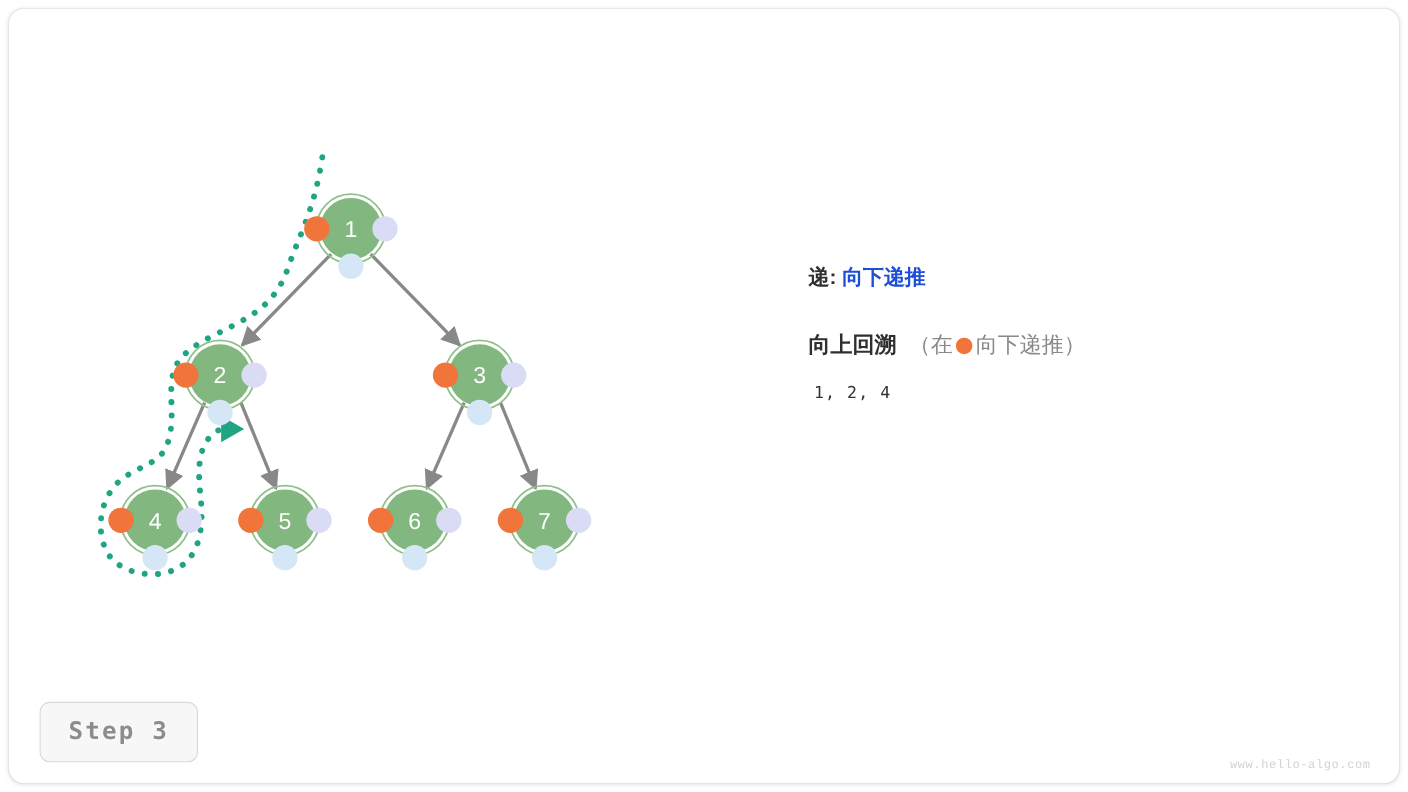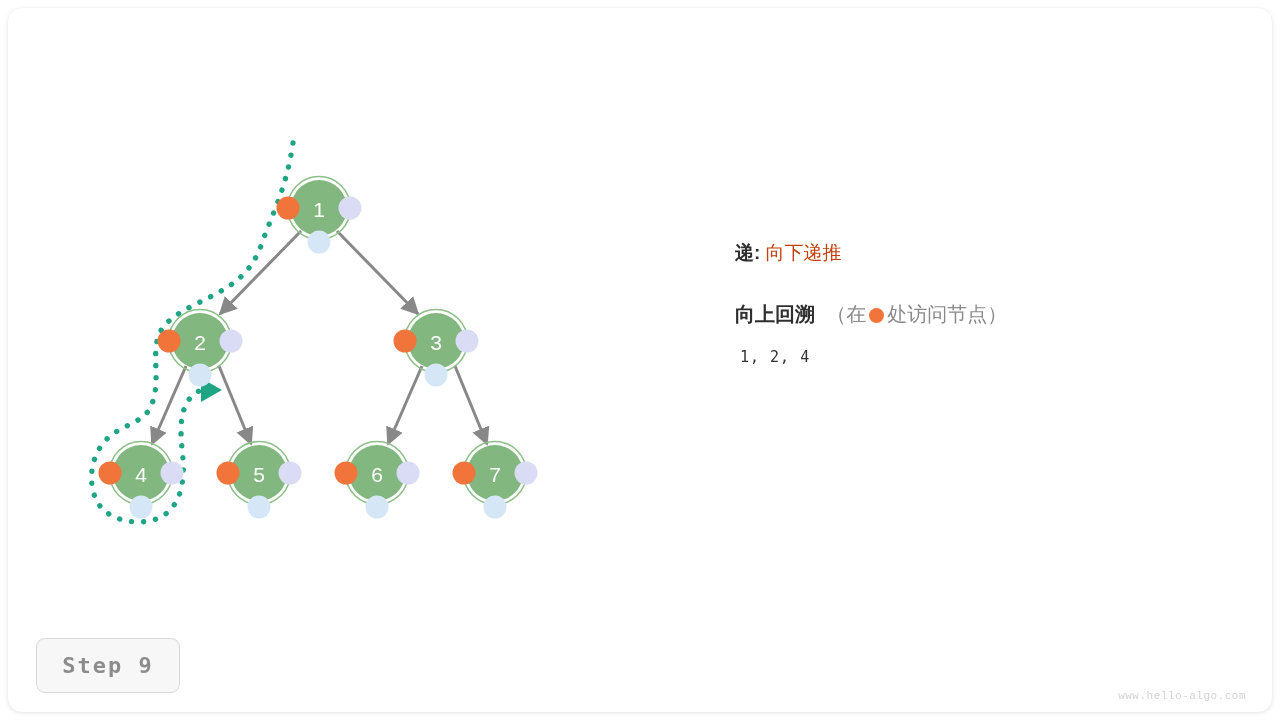--- a/index.html
+++ b/index.html
@@ -57,21 +57,21 @@
     font-size: 19px;
     color: #3a3a3a;
     line-height: 1;
     display: inline-block;
     padding: 7px 9px;
     border-radius: 4px;
     white-space: nowrap;
   }
   .legend-line.hl { background: #e6e6e6; }
   .legend-key { font-weight: bold; color: #2f2f2f; }
-  .legend-val { font-weight: normal; color: #c2410c; }
+  .legend-val { font-weight: bold; color: #1d4ed8; }
   #row-di { margin-bottom: 3px; }
 
   #order-row {
     margin-top: 35px;
     padding-left: 9px;
     font-size: 20px;
     white-space: nowrap;
     line-height: 1;
   }
   #order-title { font-weight: bold; color: #2f2f2f; }
@@ -227,24 +227,24 @@
     </svg>
 
     <div id="panel">
 
       <div id="row-di">
         <span class="legend-line"><span class="legend-key">递:</span><span>&nbsp;</span><span class="legend-val">向下递推</span></span>
       </div>
 
 
       <div id="order-row">
-        <span id="order-title">向上回溯</span><span>&nbsp;&nbsp;</span><span id="order-note">（在</span><span class="inline-dot"></span><span id="order-note2" class="" style="color:#8a8a8a">处访问节点）</span>
+        <span id="order-title">向上回溯</span><span>&nbsp;&nbsp;</span><span id="order-note">（在</span><span class="inline-dot"></span><span id="order-note2" class="" style="color:#8a8a8a">向下递推）</span>
       </div>
 
       <div id="order-seq">1, 2, 4</div>
     </div>
 
-    <div id="step-badge">Step 9</div>
+    <div id="step-badge">Step 3</div>
 
     <div id="watermark">www.hello-algo.com</div>
 
   </div>
 </div>
 
 </body></html>

